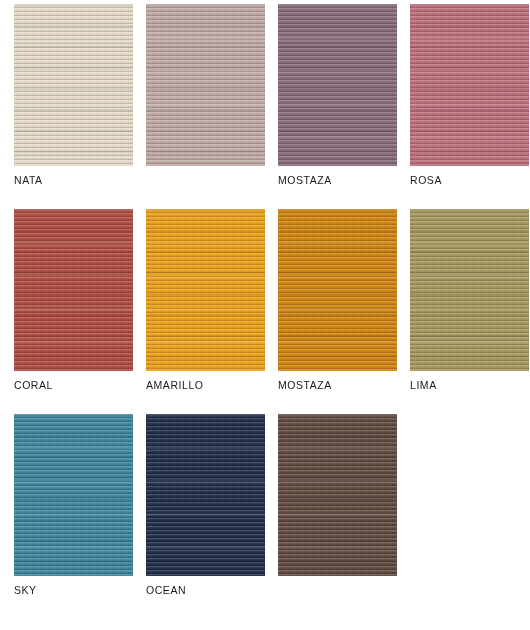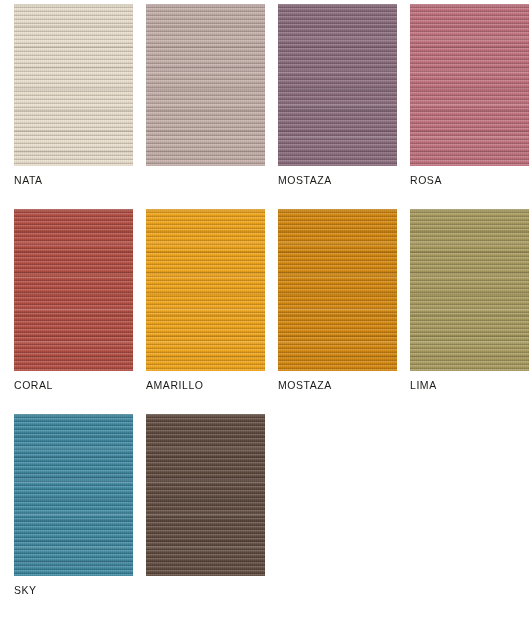--- a/index.html
+++ b/index.html
@@ -143,15 +143,19 @@
     </div>
     <div class="swatch-cell">
       <div class="swatch-chip" style="background-color: rgb(168, 155, 94);"></div>
       <div class="swatch-label">LIMA</div>
     </div>
     <div class="swatch-cell">
       <div class="swatch-chip" style="background-color: rgb(61, 135, 160);"></div>
       <div class="swatch-label">SKY</div>
     </div>
     <div class="swatch-cell">
+      <div class="swatch-chip" style="background-color: rgb(30, 44, 72);"></div>
+      <div class="swatch-label">OCEAN</div>
+    </div>
+    <div class="swatch-cell">
       <div class="swatch-chip" style="background-color: rgb(95, 74, 62);"></div>
     </div>
   </main>
 
 </body></html>

